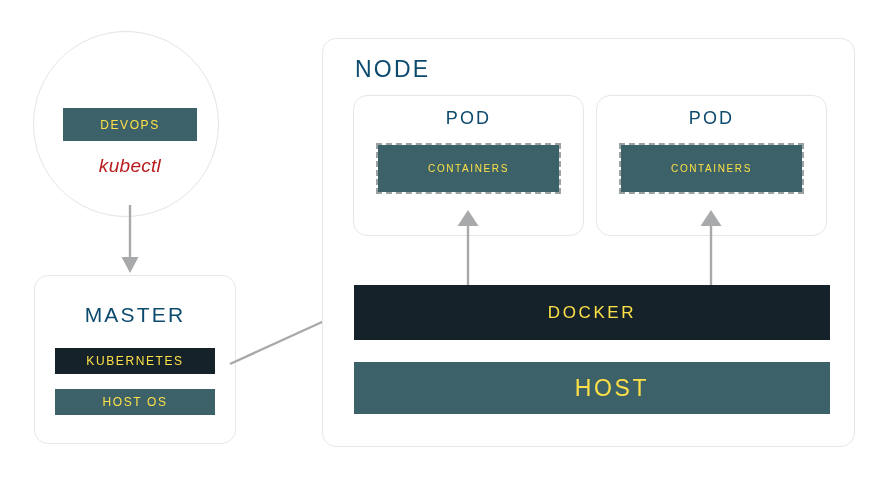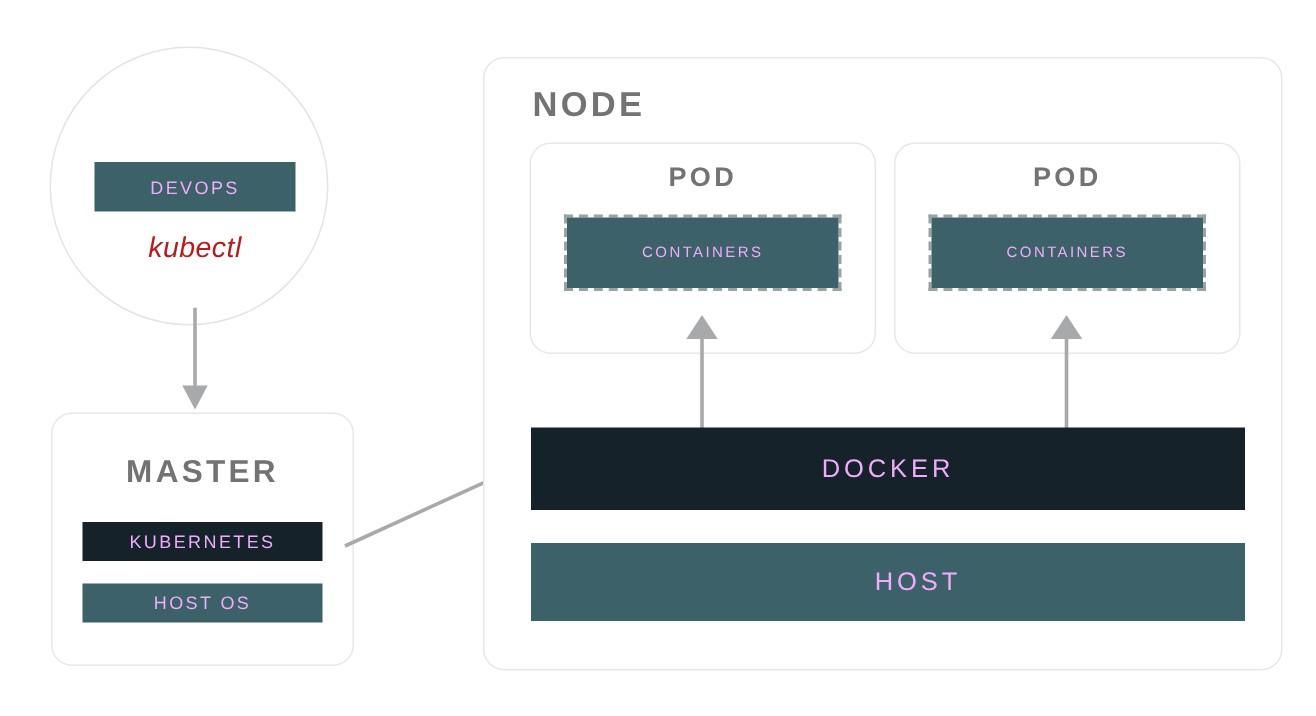--- a/index.html
+++ b/index.html
@@ -34,30 +34,30 @@
     background: #ffffff;
     box-sizing: border-box;
   }
 
   .bar {
     box-sizing: border-box;
     display: flex;
     align-items: center;
     justify-content: center;
     letter-spacing: 1.6px;
-    color: #f0abfc;
+    color: #fde047;
     font-weight: 400;
   }
   .bar.teal { background: #3c6168; }
   .bar.navy { background: #16222a; }
 
   .heading {
-    color: #737373;
+    color: #0c4a6e;
     letter-spacing: 2.2px;
-    font-weight: 700;
+    font-weight: 400;
     white-space: nowrap;
   }
 
   .dashed-wrap {
     box-sizing: border-box;
     border: 2px dashed #9aa2a4;
     display: flex;
     justify-content: center;
   }
 
@@ -93,21 +93,21 @@
 
   #pod2-panel { left: 596px; top: 95px; width: 231px; height: 141px; }
   #pod2-title { left: 596px; top: 108px; width: 231px; text-align: center; font-size: 18px; }
   #pod2-dashed { left: 619px; top: 143px; width: 185px; height: 51px; }
   #pod2-containers { width: 100%; height: 100%; font-size: 10px; }
 
   #arrow-docker-pod1 { left: 448px; top: 208px; width: 40px; height: 78px; }
   #arrow-docker-pod2 { left: 691px; top: 208px; width: 40px; height: 78px; }
 
   #docker-bar { left: 354px; top: 285px; width: 476px; height: 55px; font-size: 17px; letter-spacing: 2.6px; }
-  #host-bar { left: 354px; top: 362px; width: 476px; height: 52px; font-size: 17px; letter-spacing: 2.6px; padding-left: 40px; }
+  #host-bar { left: 354px; top: 362px; width: 476px; height: 52px; font-size: 23px; letter-spacing: 2.6px; padding-left: 40px; }
 </style>
 </head>
 <body>
 
 <div id="canvas">
 
   <div class="abs circle" id="devops-circle"></div>
 
   <div class="abs bar teal" id="devops-bar">
     <span>DEVOPS</span>

